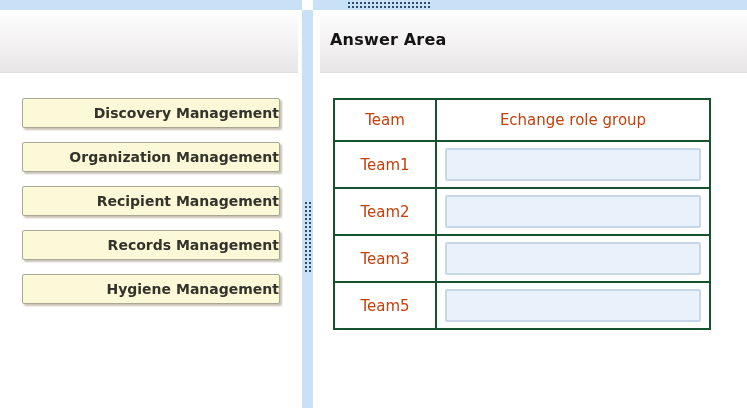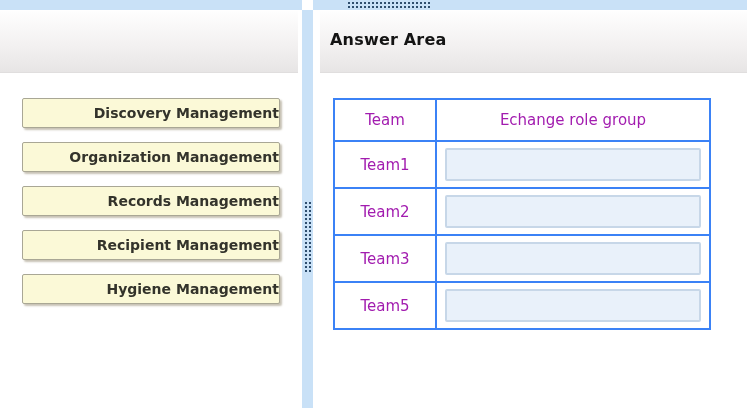--- a/index.html
+++ b/index.html
@@ -58,22 +58,22 @@
     font-size:14px;font-weight:600;color:#33332b;
     line-height:28px;padding-left:10px;cursor:move;
     white-space:nowrap;overflow:hidden;
   }
   
   .answer-table{
     position:absolute;left:333px;top:98px;
     border-collapse:collapse;background:#fff;
   }
   .answer-table td{
-    border:2px solid #3b82f6;padding:0;
-    font-size:15px;color:#a21caf;text-align:center;vertical-align:middle;
+    border:2px solid #14532d;padding:0;
+    font-size:15px;color:#c2410c;text-align:center;vertical-align:middle;
   }
   .answer-table .hdr td{height:40px;}
   .answer-table .row td{height:45px;}
   .answer-table .col-team{width:100px;}
   .answer-table .col-group{width:272px;}
   .dropzone{
     box-sizing:border-box;height:33px;margin:6px 8px;
     background:#e9f1fa;border:2px solid #c7d7e8;border-radius:2px;
   }
 </style>
@@ -91,22 +91,22 @@
   </div>
 
   <div class="band left"></div>
   <div class="band right">
     <div class="answer-title">Answer Area</div>
   </div>
 
   <div class="palette">
     <div class="palette-btn">Discovery Management</div>
     <div class="palette-btn">Organization Management</div>
+    <div class="palette-btn">Recipient Management</div>
     <div class="palette-btn">Records Management</div>
-    <div class="palette-btn">Recipient Management</div>
     <div class="palette-btn">Hygiene Management</div>
   </div>
 
   <table class="answer-table">
     <tbody>
         <tr class="hdr">
       <td class="col-team">Team</td>
       <td class="col-group">Echange role group</td>
     </tr>
     <tr class="row">

